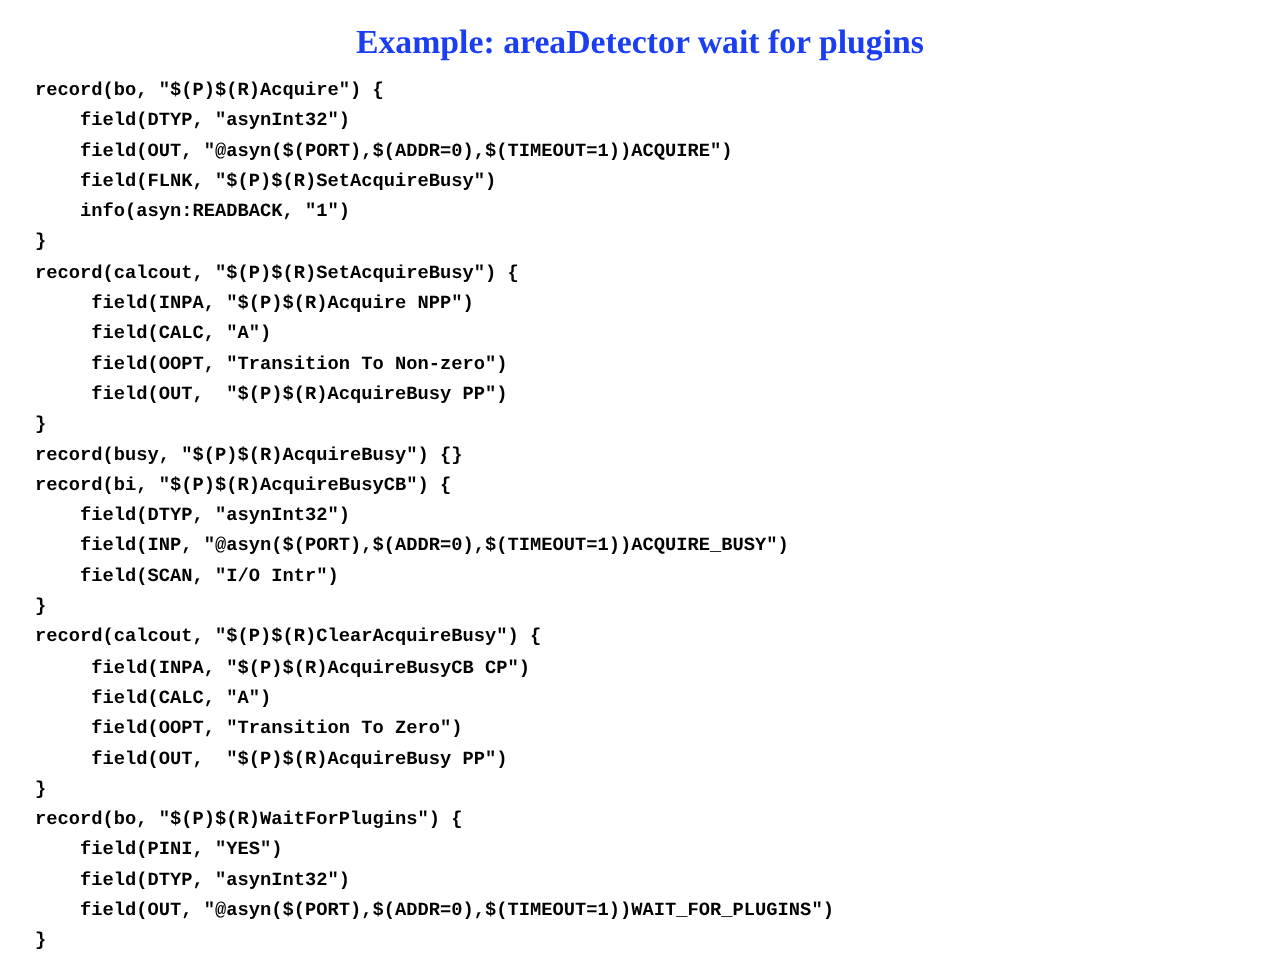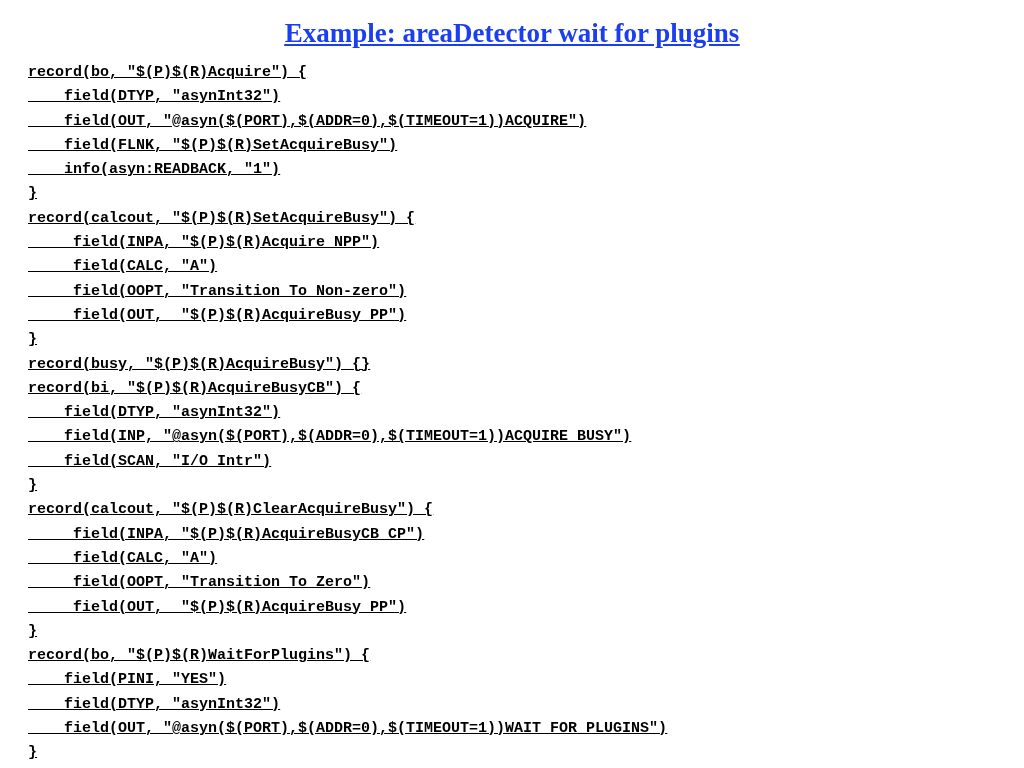--- a/index.html
+++ b/index.html
@@ -1,15 +1,15 @@
 <!DOCTYPE html>
 <html><head>
   <meta charset="utf-8">
   <style>
-    * { margin: 0; padding: 0; box-sizing: border-box; text-decoration: underline; }
+    * { margin: 0; padding: 0; box-sizing: border-box; }
     body {
       width: 1024px;
       height: 768px;
       background: #ffffff;
       font-family: Arial, Helvetica, sans-serif;
       overflow: hidden;
     }
     .slide {
       width: 100%;
       height: 100%;

